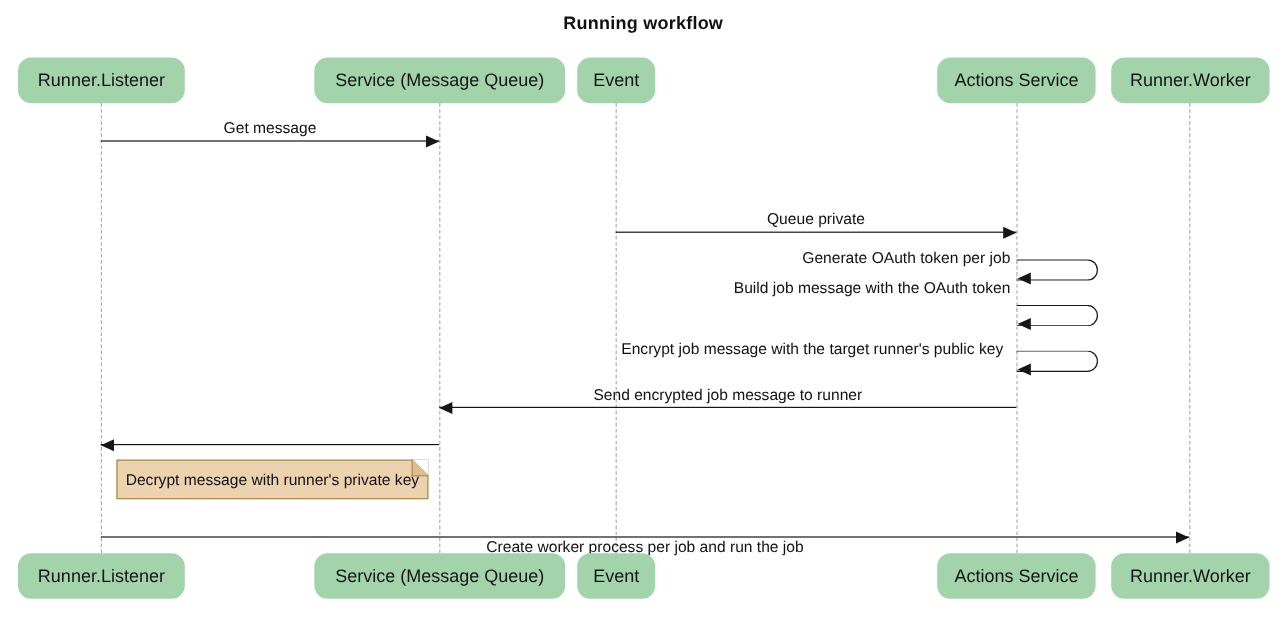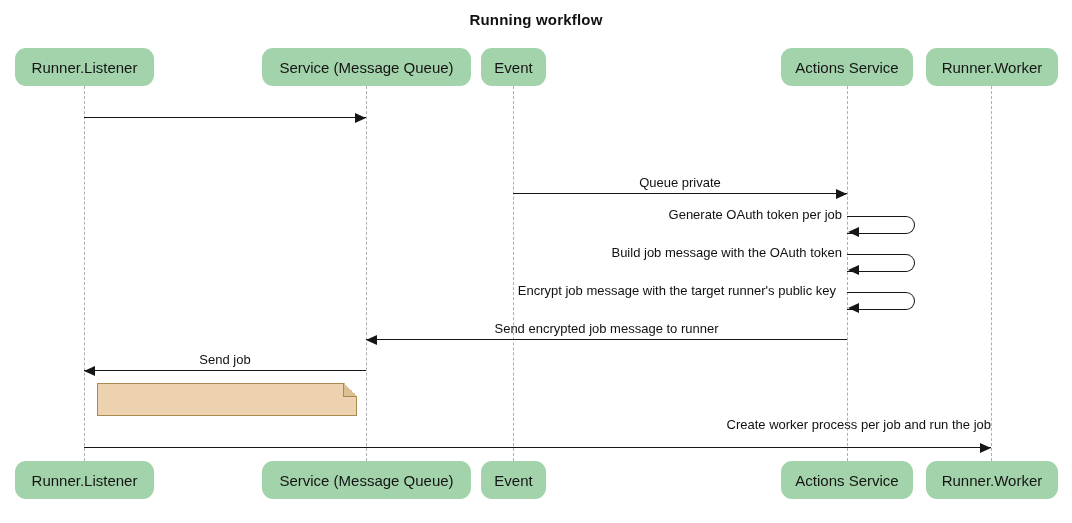--- a/index.html
+++ b/index.html
@@ -79,53 +79,54 @@
   <div class="lifeline" style="left:513px;"></div>
   <div class="lifeline" style="left:847px;"></div>
   <div class="lifeline" style="left:991px;"></div>
 
   <div class="actor" style="left:15px;top:48px;width:139px;">Runner.Listener</div>
   <div class="actor" style="left:262px;top:48px;width:209px;">Service (Message Queue)</div>
   <div class="actor" style="left:481px;top:48px;width:65px;">Event</div>
   <div class="actor" style="left:781px;top:48px;width:132px;">Actions Service</div>
   <div class="actor" style="left:926px;top:48px;width:132px;">Runner.Worker</div>
 
+  <div class="msg-label" style="left:84px;top:99px;width:282px;">Get message</div>
   <div class="msg-line" style="left:84px;top:117px;width:282px;"></div>
   <div class="arrow right" style="left:355px;top:113px;"></div>
 
 
   <div class="msg-label" style="left:513px;top:175px;width:334px;">Queue private</div>
   <div class="msg-line" style="left:513px;top:193px;width:334px;"></div>
   <div class="arrow right" style="left:836px;top:189px;"></div>
 
   <div class="msg-label right-align" style="left:342px;top:207px;width:500px;">Generate OAuth token per job</div>
   <div class="self-loop" style="left:847px;top:216px;"></div>
   <div class="arrow left" style="left:848px;top:227px;"></div>
 
-  <div class="msg-label right-align" style="left:342px;top:245px;width:500px;">Build job message with the OAuth token</div>
+  <div class="msg-label right-align" style="left:342px;top:232px;width:500px;">Build job message with the OAuth token</div>
   <div class="self-loop" style="left:847px;top:254px;"></div>
   <div class="arrow left" style="left:848px;top:265px;"></div>
 
   <div class="msg-label right-align" style="left:336px;top:283px;width:500px;">Encrypt job message with the target runner's public key</div>
   <div class="self-loop" style="left:847px;top:292px;"></div>
   <div class="arrow left" style="left:848px;top:303px;"></div>
 
   <div class="msg-label" style="left:366px;top:321px;width:481px;">Send encrypted job message to runner</div>
   <div class="msg-line" style="left:366px;top:339px;width:481px;"></div>
   <div class="arrow left" style="left:366px;top:335px;"></div>
 
-  <div class="msg-label" style="left:84px;top:352px;width:282px;">Send job</div>
   <div class="msg-line" style="left:84px;top:370px;width:282px;"></div>
   <div class="arrow left" style="left:84px;top:366px;"></div>
 
   <div class="note" style="left:97px;top:383px;width:260px;height:33px;">
+    <span>Decrypt message with runner's private key</span>
     <span class="fold"></span>
   </div>
 
-  <div class="msg-label" style="left:84px;top:417px;width:907px;text-align:right;">Create worker process per job and run the job</div>
+  <div class="msg-label" style="left:84px;top:448px;width:907px;">Create worker process per job and run the job</div>
   <div class="msg-line" style="left:84px;top:447px;width:907px;"></div>
   <div class="arrow right" style="left:980px;top:443px;"></div>
 
   <div class="actor" style="left:15px;top:461px;width:139px;">Runner.Listener</div>
   <div class="actor" style="left:262px;top:461px;width:209px;">Service (Message Queue)</div>
   <div class="actor" style="left:481px;top:461px;width:65px;">Event</div>
   <div class="actor" style="left:781px;top:461px;width:132px;">Actions Service</div>
   <div class="actor" style="left:926px;top:461px;width:132px;">Runner.Worker</div>
 
 </div>

